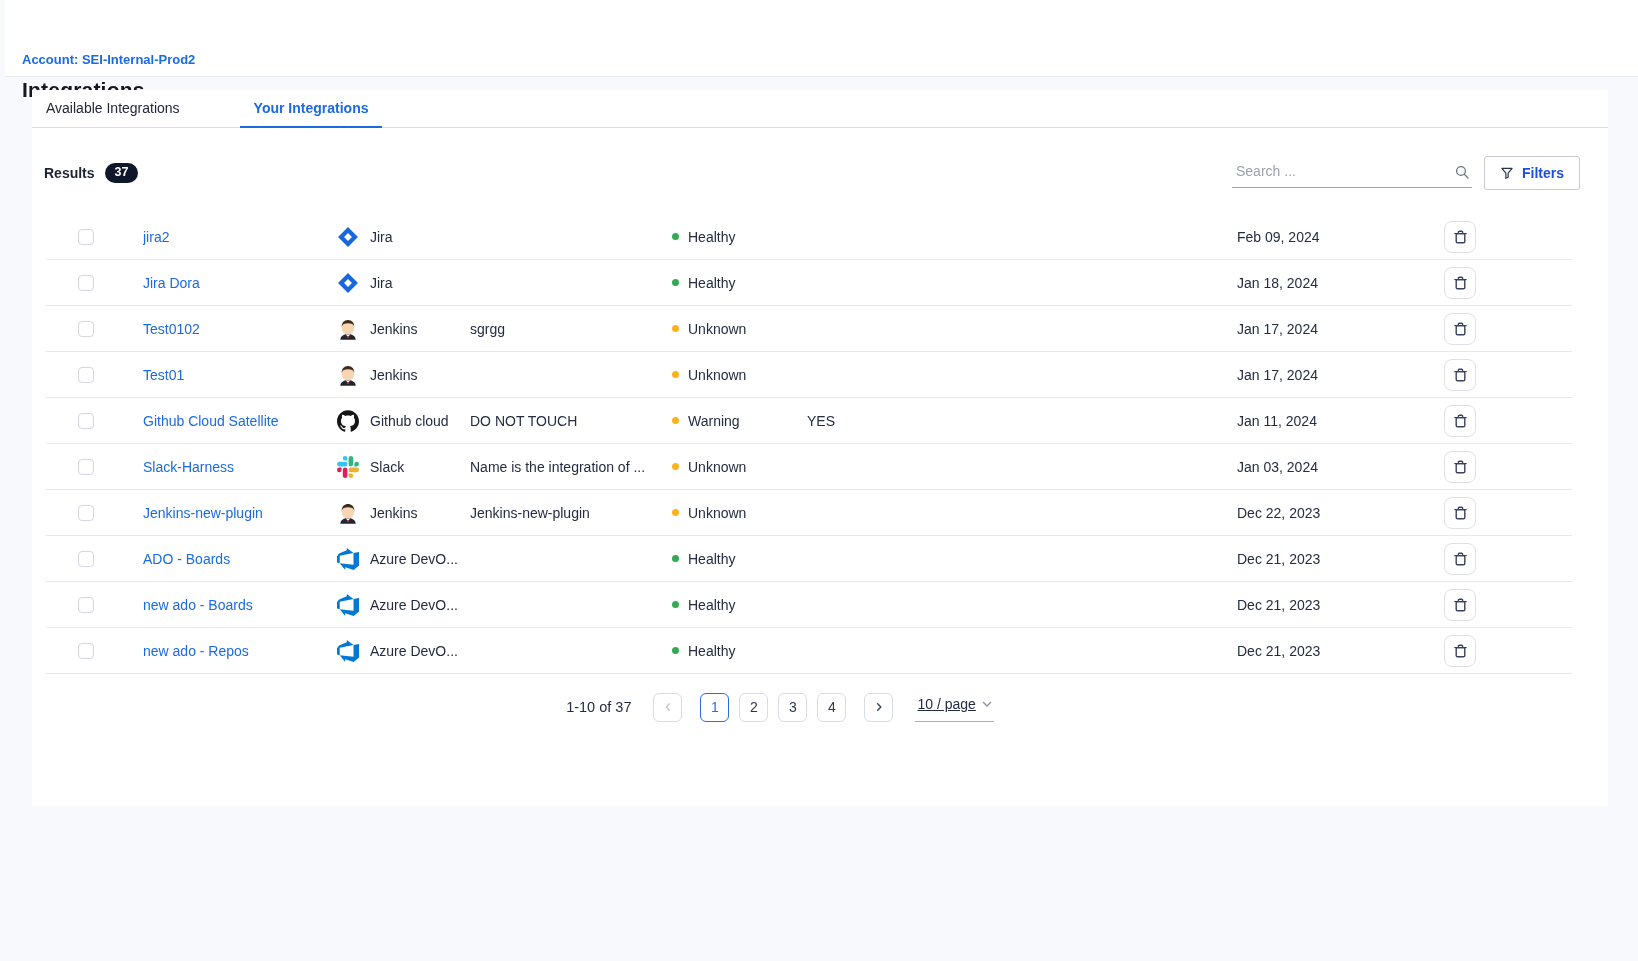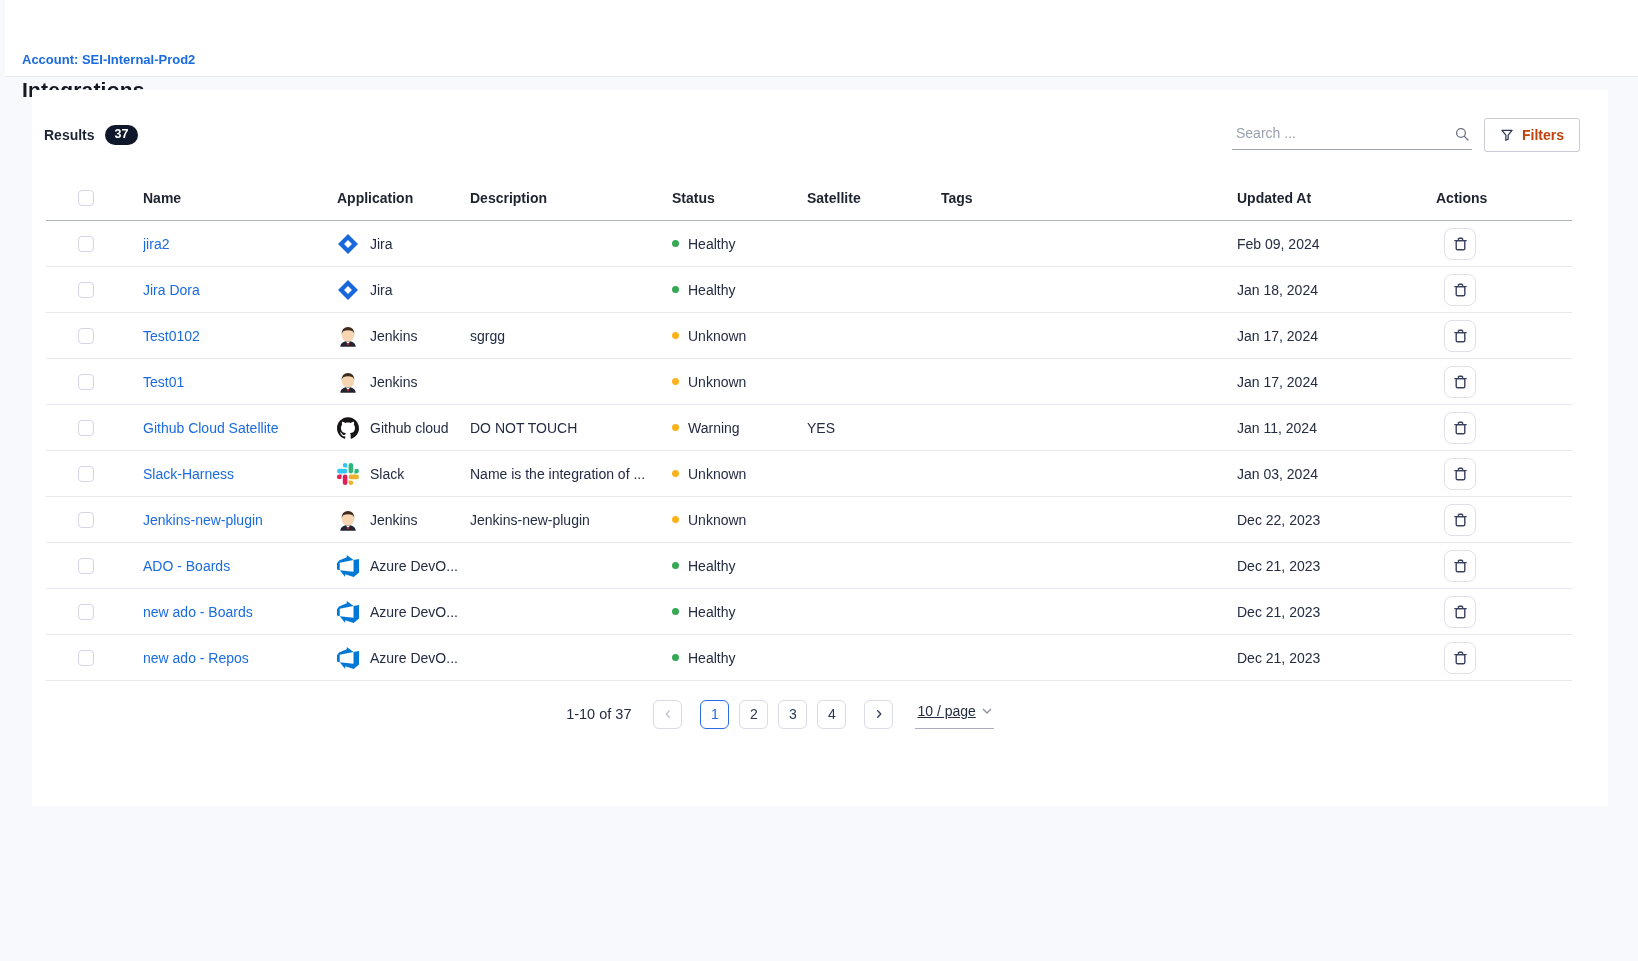--- a/index.html
+++ b/index.html
@@ -52,21 +52,21 @@
   }
   .search-input {
     border:none; outline:none; flex:1; font-size:14px; color:#242c42;
     font-family:"Liberation Sans", sans-serif; background:transparent;
   }
   .search-input::placeholder { color:#9aa0ae; }
   .filters-btn {
     margin-left:12px; height:34px; width:96px;
     border:1px solid #c9ccd8; background:#fff; border-radius:3px;
     display:flex; align-items:center; justify-content:center; gap:8px;
-    font-size:14px; font-weight:600; color:#c2410c; cursor:pointer;
+    font-size:14px; font-weight:600; color:#1d4ed8; cursor:pointer;
     font-family:"Liberation Sans", sans-serif;
   }
 
   
   .table { margin:4px 36px 0 14px; }
   .trow, .thead {
     display:grid;
     grid-template-columns:97px 194px 133px 202px 135px 134px 296px 199px 1fr;
     align-items:center;
   }
@@ -111,20 +111,24 @@
 </head>
 <body>
 
 <div class="top-header">
   <a class="account-link">Account: SEI-Internal-Prod2</a>
   <div class="page-title">Integrations</div>
 </div>
 
 <div class="card">
 
+  <div class="tabs" id="tabs">
+      <div class="tab">Available Integrations</div>
+      <div class="tab active">Your Integrations</div>
+    </div>
 
   <div class="toolbar">
     <span class="results-label">Results</span>
     <span class="results-badge">37</span>
     <span class="toolbar-spacer"></span>
     <div class="search-box">
       <input class="search-input" type="text" placeholder="Search ..." style="">
       <span style="display:flex;">
         <svg width="16" height="16" viewBox="0 0 16 16" fill="none" stroke="#6b7280" stroke-width="1.3">
           <circle cx="7" cy="7" r="4.4"></circle>
@@ -136,33 +140,20 @@
       <span style="display:flex;">
         <svg width="14" height="14" viewBox="0 0 16 16" fill="none" stroke="#2a3550" stroke-width="1.4" stroke-linejoin="round">
           <path d="M2.2 2.8h11.6l-4.5 5.4v4.6l-2.6 1.2V8.2Z"></path>
         </svg>
       </span>
       <span>Filters</span>
     </button>
   </div>
 
   <div class="table">
-    <div class="thead" id="thead">
-      <div class="hcell c-select">
-        <input type="checkbox" class="cbx" style="">
-      </div>
-    <div class="hcell c-name">Name</div>
-        <div class="hcell c-app">Application</div>
-        <div class="hcell c-desc">Description</div>
-        <div class="hcell c-status">Status</div>
-        <div class="hcell c-sat">Satellite</div>
-        <div class="hcell c-tags">Tags</div>
-        <div class="hcell c-updated">Updated At</div>
-        <div class="hcell c-actions">Actions</div>
-      </div>
     <div id="tbody">
   <div class="trow">
     <div class="cell c-select">
             <input type="checkbox" class="cbx" style="">
           </div>
     <div class="cell c-name"><a class="name-link">jira2</a></div>
     <div class="cell c-app">
       <span class="app-icon">
               <svg viewBox="0 0 24 24">
                 <path fill="#1868DB" fill-rule="evenodd" d="M12 1.1 22.9 12 12 22.9 1.1 12Zm0 6.6L16.3 12 12 16.3 7.7 12Z"></path>

